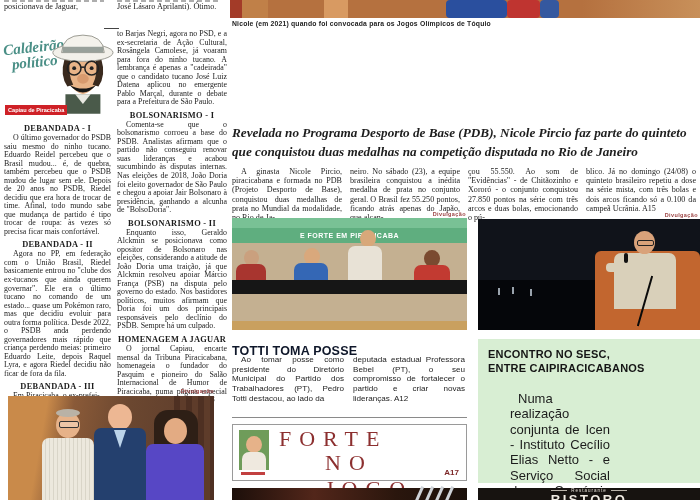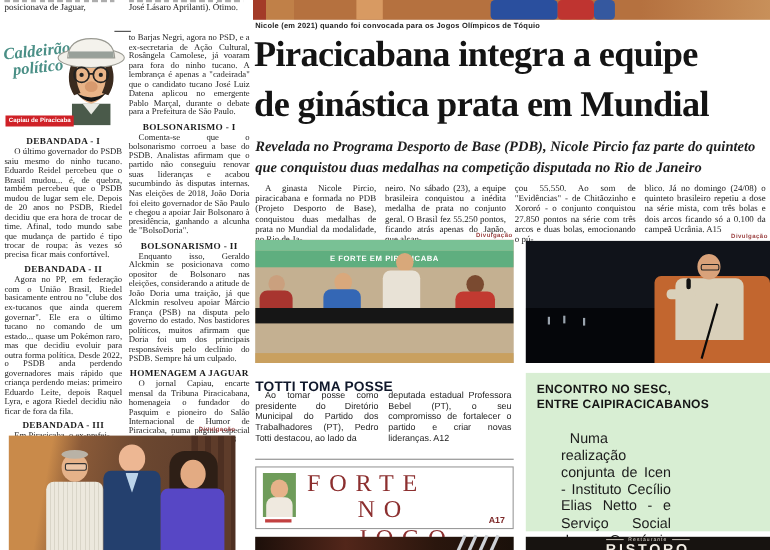--- a/index.html
+++ b/index.html
@@ -166,24 +166,20 @@
     <div class="torso" style="left:138px;top:48px;width:58px;height:56px;background:#5747c5;"></div>
   </div>
 
   <div class="strip">
     <div class="blob" style="left:20%;width:5%;background:#d89a62;"></div>
     <div class="blob" style="left:46%;width:13%;background:#2a4f9e;border-radius:4px;"></div>
     <div class="blob" style="left:59%;width:7%;background:#bf3430;border-radius:4px;"></div>
     <div class="blob" style="left:66%;width:4%;background:#35589f;border-radius:4px;"></div>
   </div>
   <div class="caption">Nicole (em 2021) quando foi convocada para os Jogos Olímpicos de Tóquio</div>
-  <div class="headline">
-    <div>Piracicabana integra a equipe</div>
-    <div>de ginástica prata em Mundial</div>
-  </div>
   <div class="subtitle">
     <div>Revelada no Programa Desporto de Base (PDB), Nicole Pircio faz parte do quinteto</div>
     <div>que conquistou duas medalhas na competição disputada no Rio de Janeiro</div>
   </div>
   <div class="abody ind" style="left:232px;">A ginasta Nicole Pircio, piracicabana e formada no PDB (Projeto Desporto de Base), conquistou duas medalhas de prata no Mundial da modalidade, no Rio de Ja-</div>
   <div class="abody" style="left:350px;">neiro. No sábado (23), a equipe brasileira conquistou a inédita medalha de prata no conjunto geral. O Brasil fez 55.250 pontos, ficando atrás apenas do Japão, que alcan-</div>
   <div class="abody" style="left:468px;">çou 55.550. Ao som de "Evidências" - de Chitãozinho e Xororó - o conjunto conquistou 27.850 pontos na série com três arcos e duas bolas, emocionando o pú-</div>
   <div class="abody" style="left:586px;">blico. Já no domingo (24/08) o quinteto brasileiro repetiu a dose na série mista, com três bolas e dois arcos ficando só a 0.100 da campeã Ucrânia. A15</div>
 
   <div class="credit" style="left:232px;top:211px;width:234px;">Divulgação</div>

